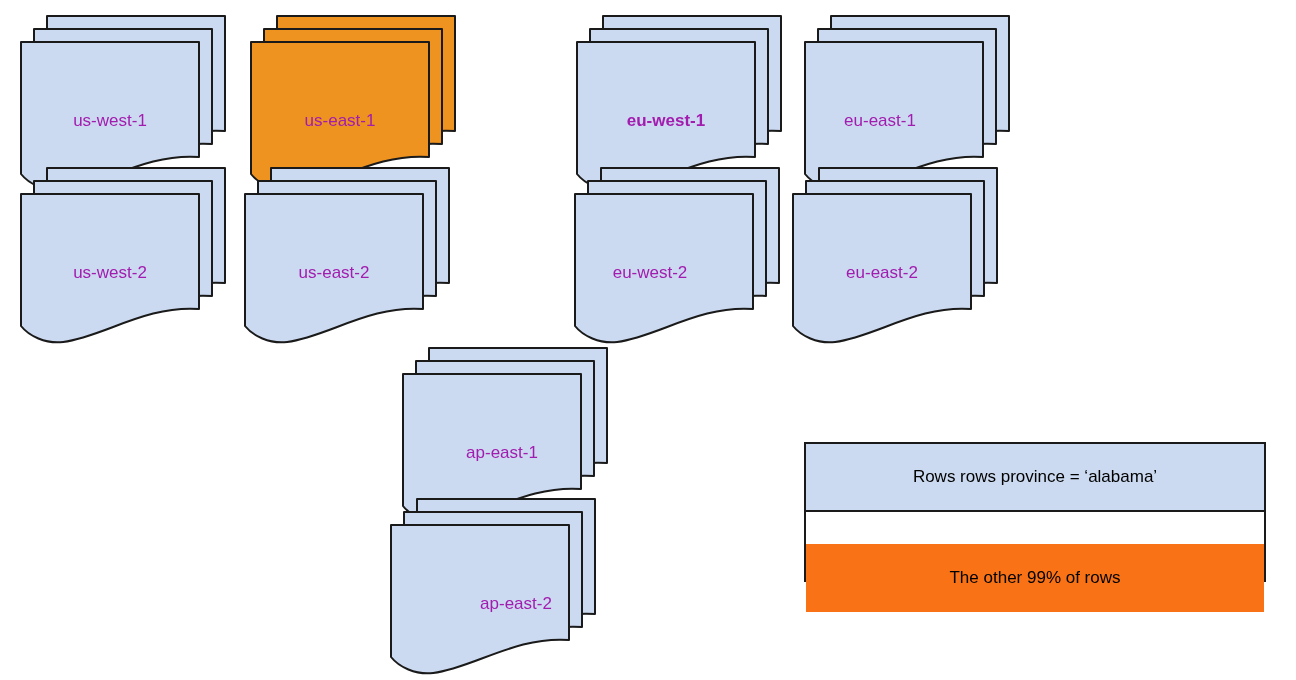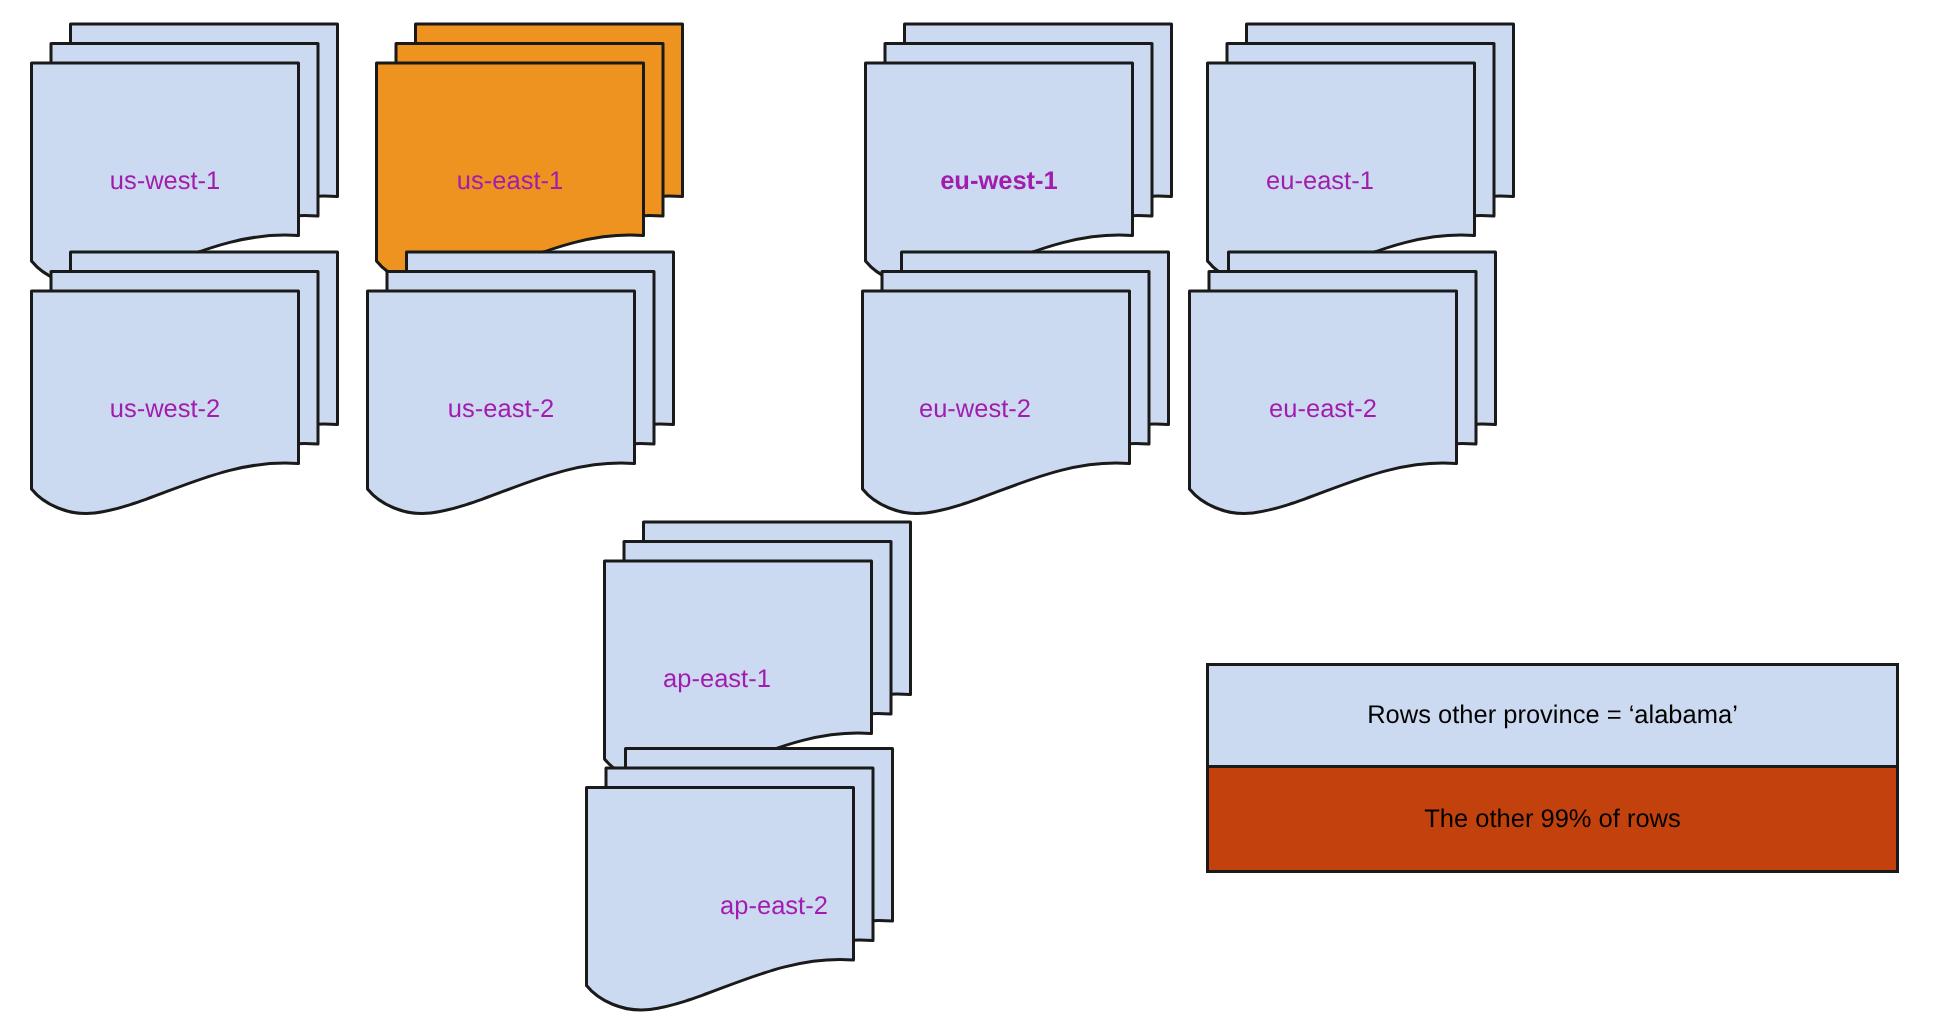--- a/index.html
+++ b/index.html
@@ -62,21 +62,22 @@
     justify-content: center;
     box-sizing: border-box;
     font-size: 17px;
     color: #000000;
   }
   .legend-row.primary {
     background: #cbdaf0;
     border-bottom: 2px solid #1a1a1a;
   }
   .legend-row.secondary {
-    background: #c2410c;
+    background: #f97316;
+    margin-top: 32px;
   }
 </style>
 </head>
 <body>
 
 <div id="canvas">
 
   <div id="stacks-layer">
       <div class="stack" style="left: 20px; top: 15px; width: 210px; height: 184px;">
         <svg width="210" height="184" viewBox="0 0 210 184">
@@ -195,40 +196,40 @@
           <g transform="translate(26,0)">
             <path d="M 1 1 L 179 1 L 179 116 C 125.99999999999999 112, 82.8 144, 43.199999999999996 149 C 25.200000000000003 151, 9 143, 1 133 Z" fill="#cbdaf0" stroke="#1a1a1a" stroke-width="2" stroke-linejoin="round"></path>
           </g>
           <g transform="translate(13,13)">
             <path d="M 1 1 L 179 1 L 179 116 C 125.99999999999999 112, 82.8 144, 43.199999999999996 149 C 25.200000000000003 151, 9 143, 1 133 Z" fill="#cbdaf0" stroke="#1a1a1a" stroke-width="2" stroke-linejoin="round"></path>
           </g>
           <g transform="translate(0,26)">
             <path d="M 1 1 L 179 1 L 179 116 C 125.99999999999999 112, 82.8 144, 43.199999999999996 149 C 25.200000000000003 151, 9 143, 1 133 Z" fill="#cbdaf0" stroke="#1a1a1a" stroke-width="2" stroke-linejoin="round"></path>
           </g>
         </svg>
-        <div class="stack-label" style="top: 96.5px; width: 152px;">ap-east-1</div>
+        <div class="stack-label" style="top: 96.5px; width: 152px; padding-left: 24px;">ap-east-1</div>
       </div>
       <div class="stack" style="left: 390px; top: 498px; width: 210px; height: 184px;">
         <svg width="210" height="184" viewBox="0 0 210 184">
           <g transform="translate(26,0)">
             <path d="M 1 1 L 179 1 L 179 116 C 125.99999999999999 112, 82.8 144, 43.199999999999996 149 C 25.200000000000003 151, 9 143, 1 133 Z" fill="#cbdaf0" stroke="#1a1a1a" stroke-width="2" stroke-linejoin="round"></path>
           </g>
           <g transform="translate(13,13)">
             <path d="M 1 1 L 179 1 L 179 116 C 125.99999999999999 112, 82.8 144, 43.199999999999996 149 C 25.200000000000003 151, 9 143, 1 133 Z" fill="#cbdaf0" stroke="#1a1a1a" stroke-width="2" stroke-linejoin="round"></path>
           </g>
           <g transform="translate(0,26)">
             <path d="M 1 1 L 179 1 L 179 116 C 125.99999999999999 112, 82.8 144, 43.199999999999996 149 C 25.200000000000003 151, 9 143, 1 133 Z" fill="#cbdaf0" stroke="#1a1a1a" stroke-width="2" stroke-linejoin="round"></path>
           </g>
         </svg>
         <div class="stack-label" style="top: 96.5px; width: 180px; margin-left: 36px;">ap-east-2</div>
       </div>
     </div>
 
   <div class="legend">
     <div class="legend-row primary">
-      <span>Rows other province = ‘alabama’</span>
+      <span>Rows rows province = ‘alabama’</span>
     </div>
     <div class="legend-row secondary">
       <span>The other 99% of rows</span>
     </div>
   </div>
 
 </div>
 
 </body></html>

